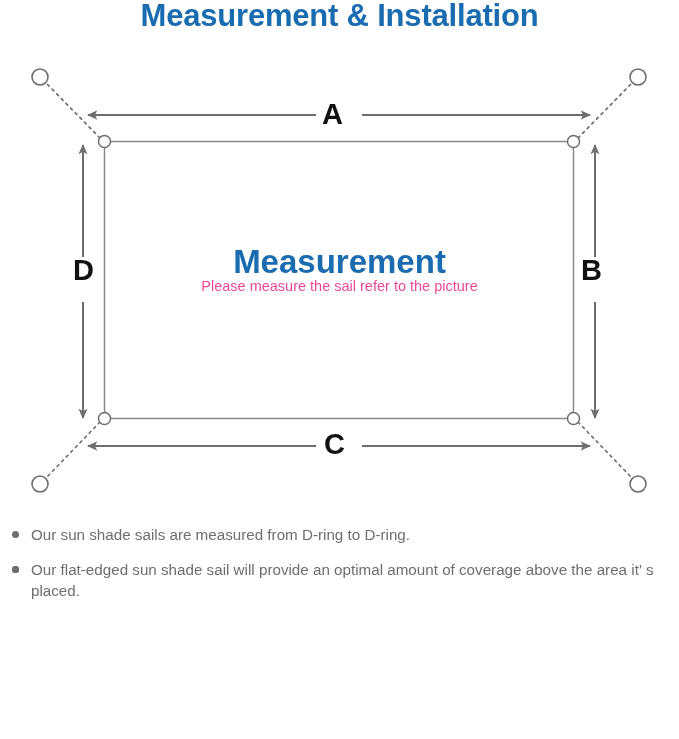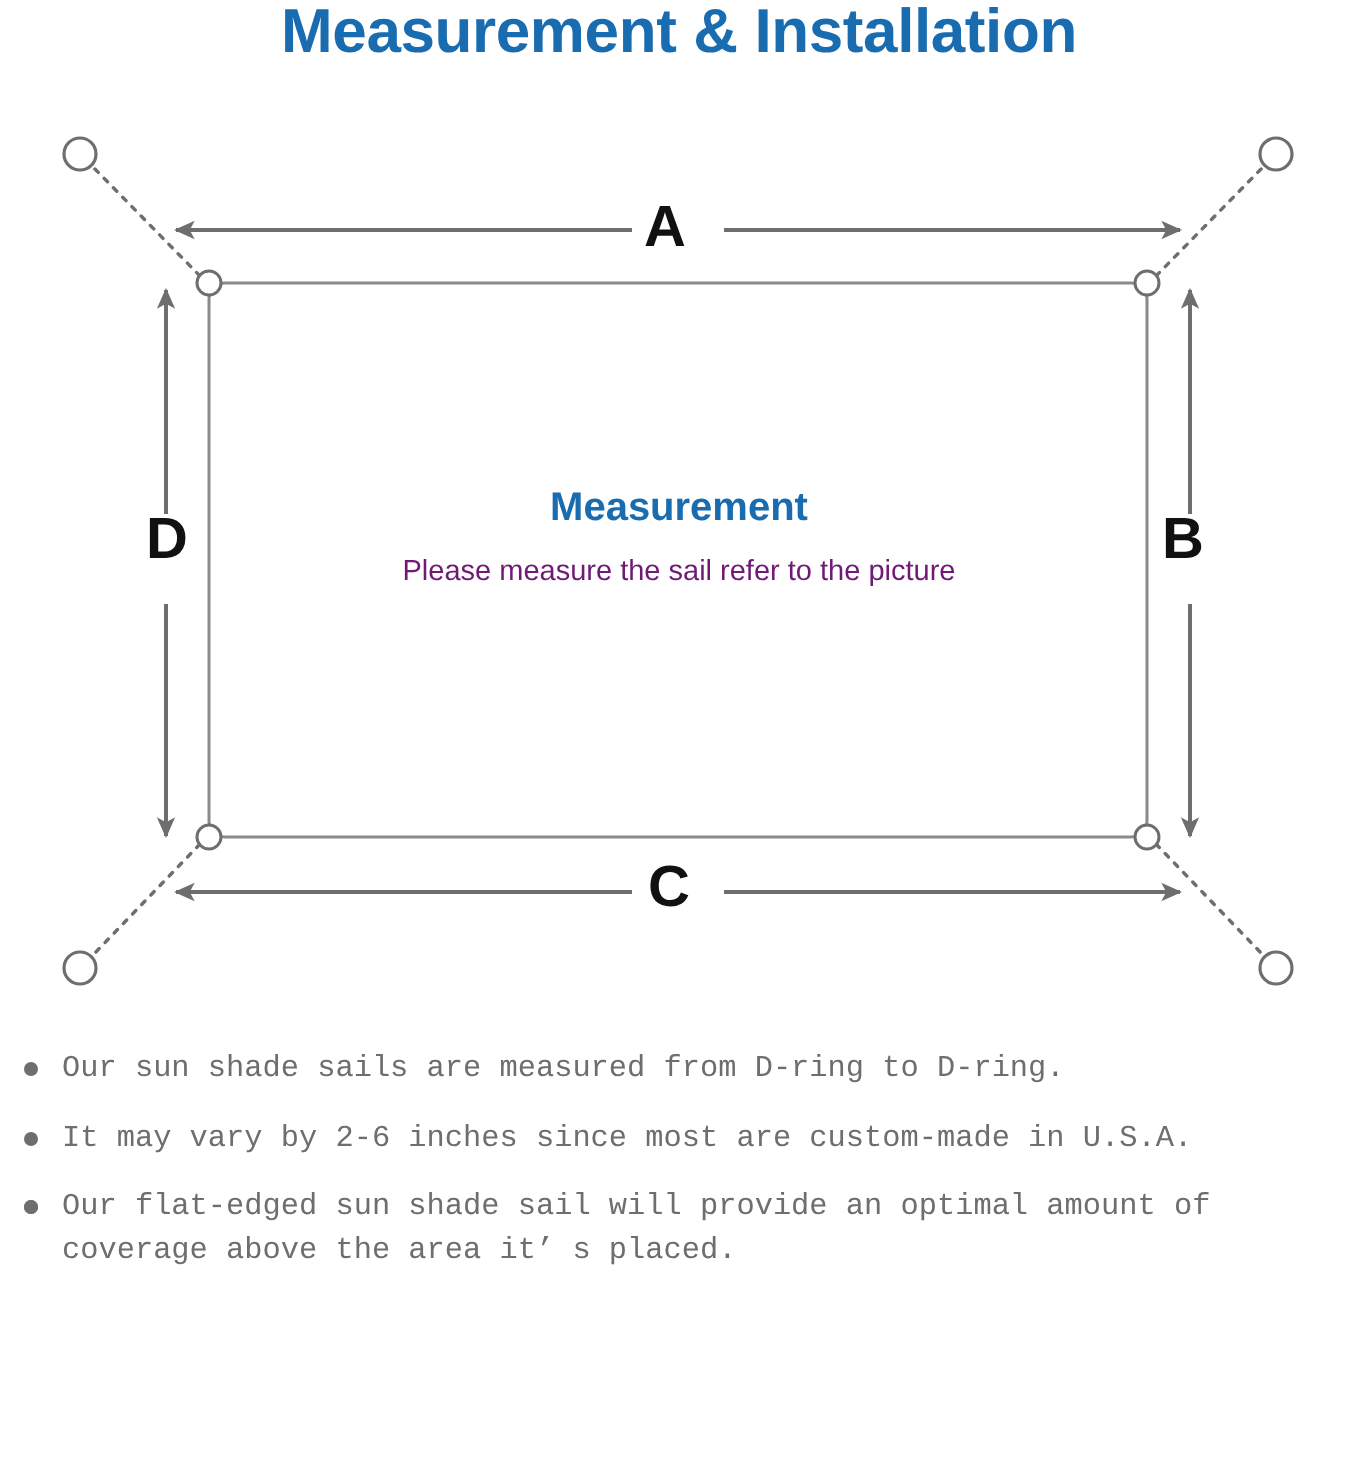--- a/index.html
+++ b/index.html
@@ -47,29 +47,29 @@
 
   
   .center-text {
     position: absolute;
     width: 679px;
     text-align: center;
     white-space: nowrap;
   }
   #measurement-heading {
     top: 193px;
-    font-size: 20px;
+    font-size: 33px;
     font-weight: bold;
     color: #1a6cb0;
   }
   #measurement-subtext {
     top: 228px;
     font-size: 14.5px;
     font-weight: normal;
-    color: #701a75;
+    color: #ec4899;
     text-align: center;
   }
 
   .dim-label {
     position: absolute;
     font-size: 29px;
     font-weight: bold;
     color: #111111;
     line-height: 1;
     white-space: nowrap;
@@ -78,21 +78,20 @@
   #dim-label-b { left: 581px; top: 206px; }
   #dim-label-c { left: 324px; top: 380px; }
   #dim-label-d { left: 73px;  top: 206px; }
 
   
   #notes {
     position: absolute;
     left: 0;
     top: 524px;
     width: 679px;
-    font-family: Liberation Mono, monospace;
   }
   .note-item {
     position: relative;
     padding-left: 31px;
     padding-right: 8px;
     margin-bottom: 13px;
     font-size: 15.2px;
     line-height: 1.42;
     color: #6e6e6e;
   }
@@ -162,22 +161,18 @@
   <div class="dim-label" id="dim-label-d">D</div>
 </div>
 
 <div id="notes">
   <div class="note-item">
     <span class="note-bullet"></span>
     <span>Our sun shade sails are measured from D-ring to D-ring.</span>
   </div>
   <div class="note-item">
     <span class="note-bullet"></span>
-    <span>It may vary by 2-6 inches since most are custom-made in U.S.A.</span>
-  </div>
-  <div class="note-item">
-    <span class="note-bullet"></span>
   </div>
   <div class="note-item">
     <span class="note-bullet"></span>
     <span>Our flat-edged sun shade sail will provide an optimal amount of coverage above the area it’ s placed.</span>
   </div>
 </div>
 
 </body></html>

